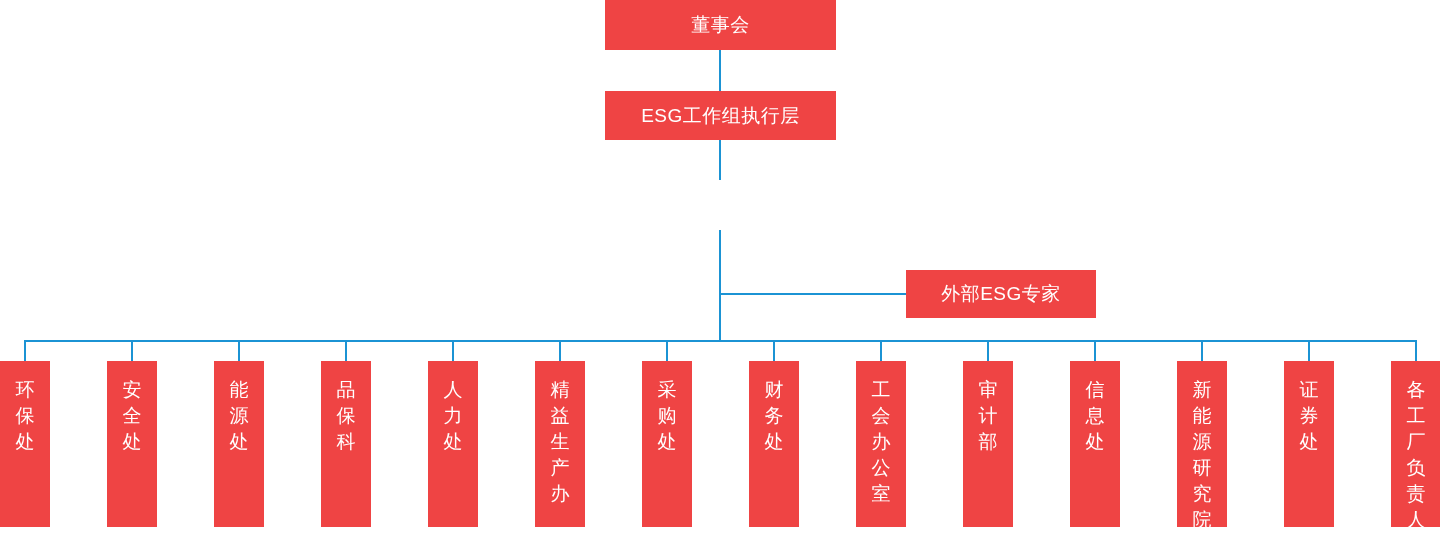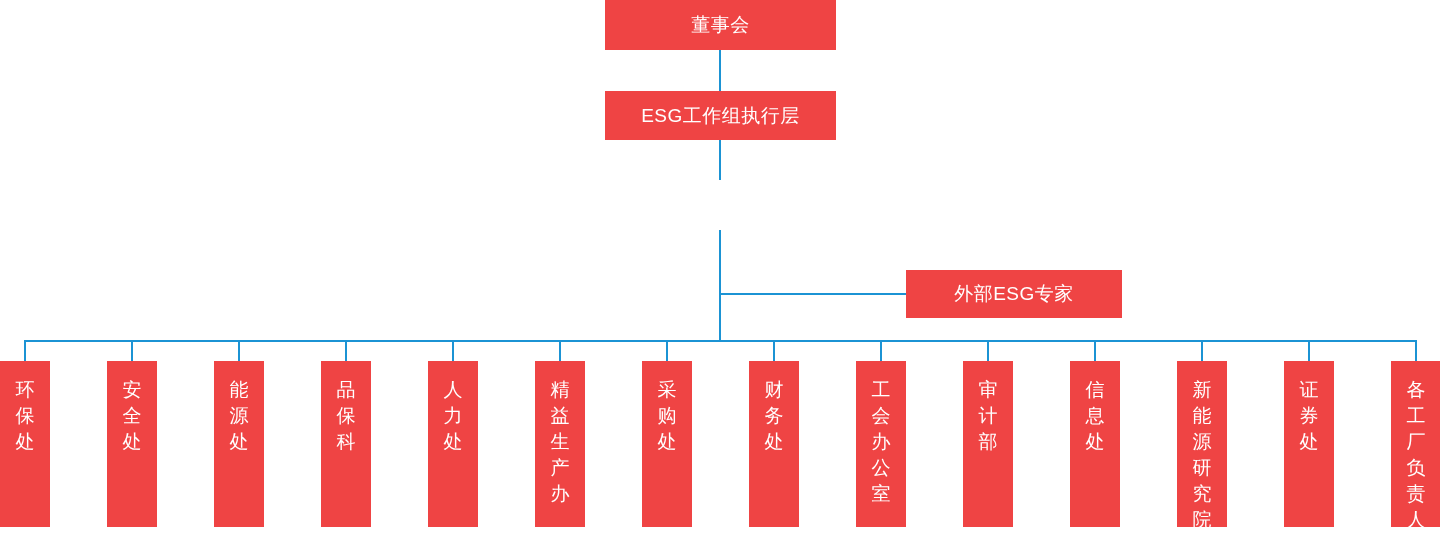--- a/index.html
+++ b/index.html
@@ -67,21 +67,21 @@
 
   <div class="node node-top" style="left:605px; top:0px; width:231px; height:50px;">
     <span>董事会</span>
   </div>
 
   <div class="node node-top" style="left:605px; top:91px; width:231px; height:49px;">
     <span>ESG工作组执行层</span>
   </div>
 
 
-  <div class="node node-top" style="left:906px; top:270px; width:216px; height:48px;">
+  <div class="node node-top" style="left:906px; top:270px; width:190px; height:48px;">
     <span>外部ESG专家</span>
   </div>
 
   <div id="leaf-layer">
       <div class="connector conn-v" style="left: 24px; top: 340px; height: 21px;"></div>
       <div class="node node-leaf" style="left: 0px; top: 361px; width: 50px; height: 166px;">
         <span class="vchar">环</span>
         <span class="vchar">保</span>
         <span class="vchar">处</span>
       </div>

